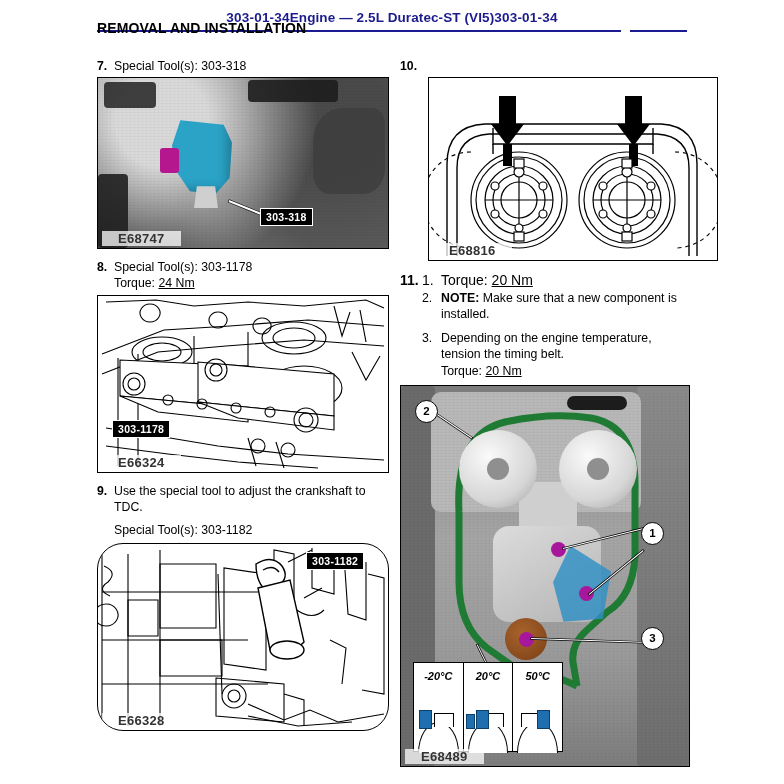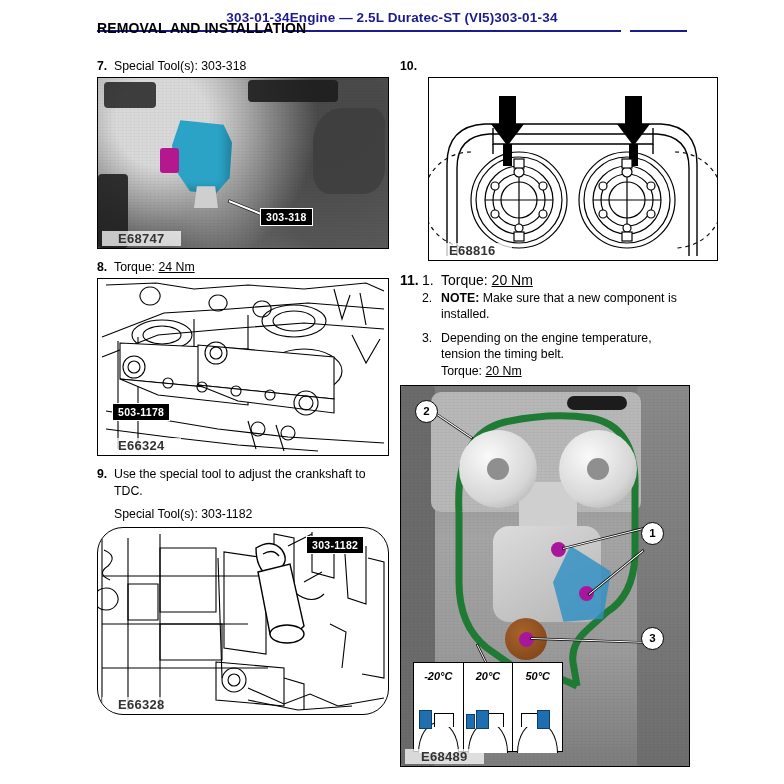--- a/index.html
+++ b/index.html
@@ -111,20 +111,21 @@
                   clip-path:polygon(12% 0,88% 0,100% 100%,0 100%);"></div>
 
       <div class="leader" style="left:131px;top:122px;width:36px;transform:rotate(22deg);"></div>
       <div class="callout" style="left:162px;top:130px;">303-318</div>
       <div class="figid">E68747</div>
     </div>
 
     <div class="step" style="margin-top:10px;">
       <div class="step-num">8.</div>
       <div class="step-body">
+        <div>Special Tool(s): 303-1178</div>
         <div>
           <span>Torque:</span>
           <span class="u">24 Nm</span>
         </div>
       </div>
     </div>
 
     <div class="fig" style="width:290px;height:176px;margin-top:2px;">
       <svg width="290" height="176" viewBox="0 0 290 176">
         <g fill="none" stroke="#000" stroke-width="1.1">
@@ -163,21 +164,21 @@
           <path d="M8 150 L70 158 L140 166 L220 172"></path>
           <path d="M236 10 L244 40 L252 16"></path>
           <path d="M262 14 L268 46"></path>
           <path d="M150 142 L158 170"></path>
             <path d="M178 146 L186 172"></path>
           <circle cx="160" cy="150" r="7"></circle>
             <circle cx="190" cy="154" r="7"></circle>
           <path d="M254 56 L268 84 L282 60"></path>
         </g>
       </svg>
-      <div class="callout" style="left:14px;top:124px;">503-1178</div>
+      <div class="callout" style="left:14px;top:124px;">303-1178</div>
       <div class="figid">E66324</div>
     </div>
 
     <div class="step" style="margin-top:10px;">
       <div class="step-num">9.</div>
       <div class="step-body">Use the special tool to adjust the crankshaft to TDC.</div>
     </div>
     <div class="indent" style="margin-top:7px;">Special Tool(s): 303-1182</div>
 
     <div class="fig" style="width:290px;height:186px;margin-top:5px;border-radius:26px;">

